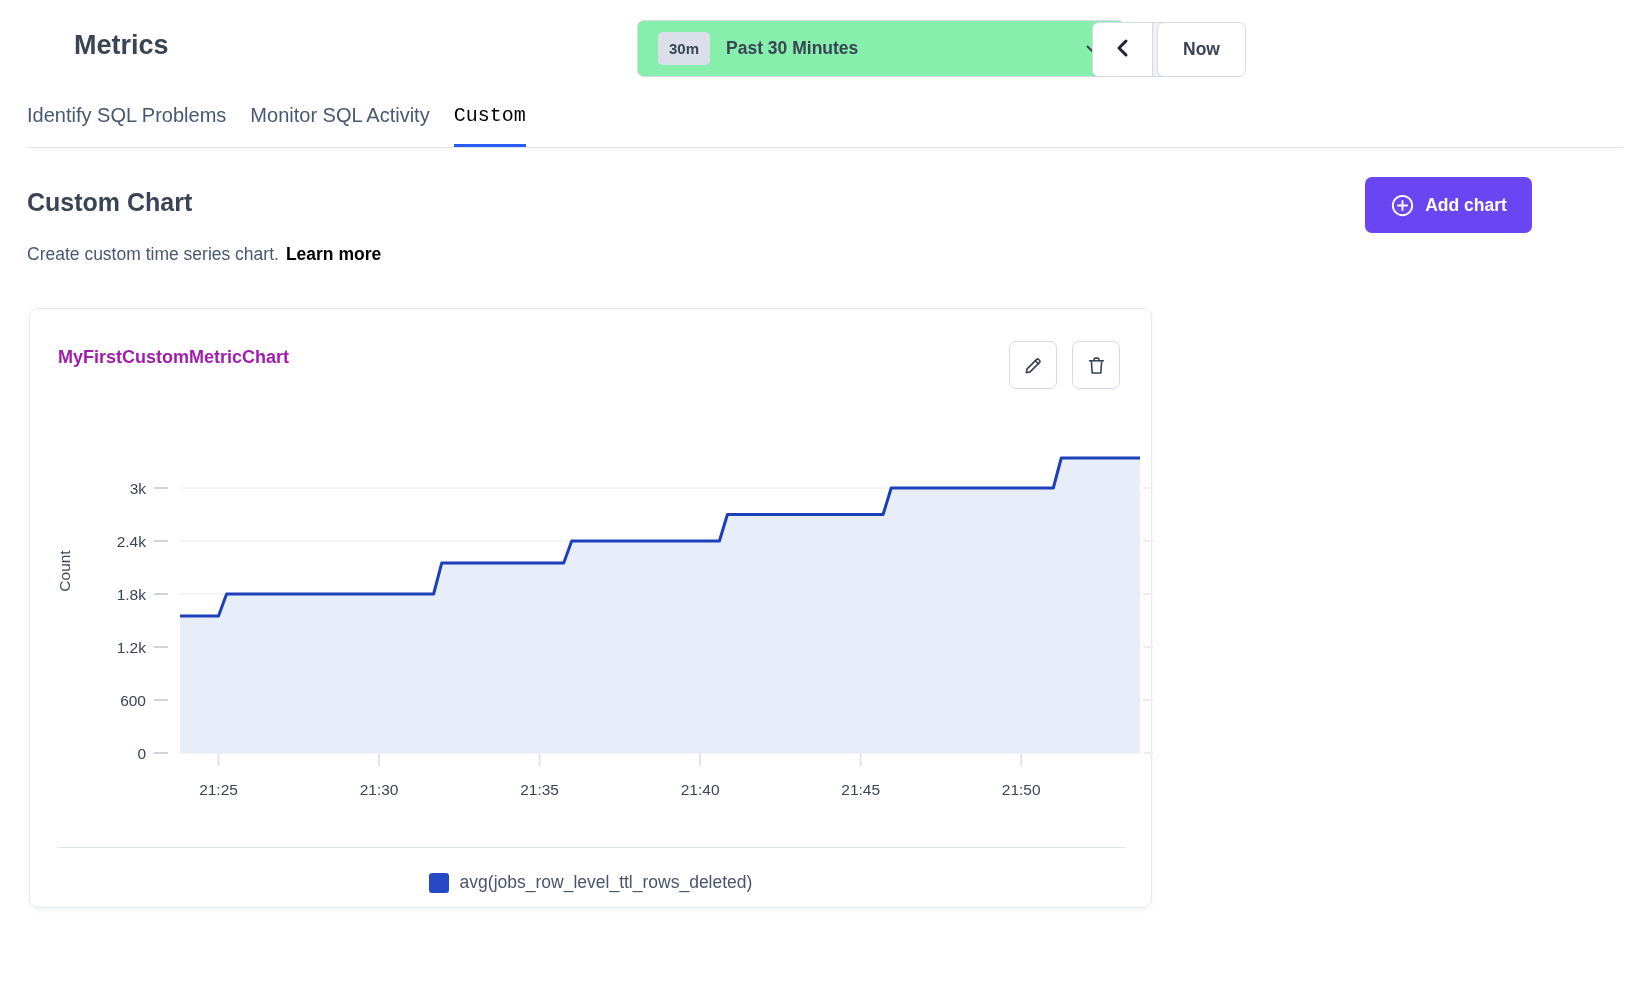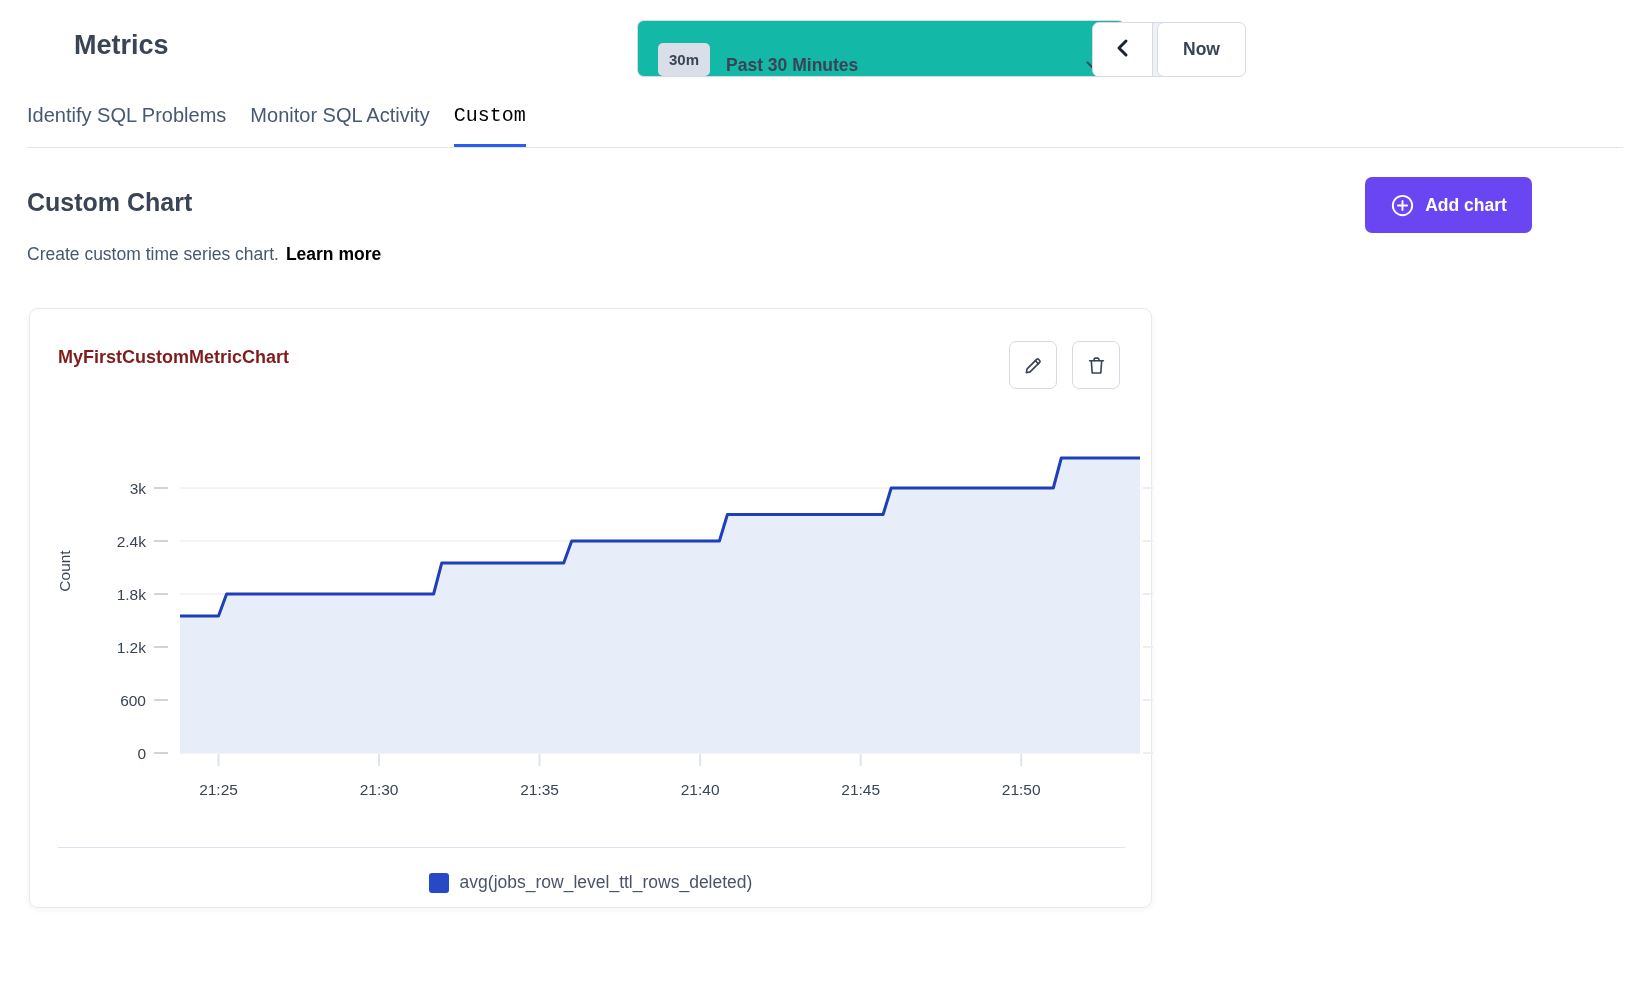--- a/index.html
+++ b/index.html
@@ -4,21 +4,21 @@
 <style>
   * { margin: 0; padding: 0; box-sizing: border-box; }
   html, body { width: 1650px; height: 982px; background: #fff; }
   body { font-family: "Liberation Sans", sans-serif; color: #394455; }
   .page { position: relative; width: 1650px; height: 982px; overflow: hidden; background: #fff; }
 
   .page-title { position: absolute; left: 27px; top: 30px; font-size: 27px; font-weight: 700; color: #394455; margin-left: 47px; }
 
   
   .range-select { position: absolute; left: 637px; top: 20px; width: 488px; height: 57px;
-    background: #14b8a6; border: 1px solid #d5dae4; border-radius: 7px; display: flex; align-items: flex-end;
+    background: #86efac; border: 1px solid #d5dae4; border-radius: 7px; display: flex; align-items: center;
     padding: 0 20px; cursor: pointer; box-shadow: 0 1px 2px rgba(40,50,80,.04); }
   .range-badge { background: #d9dee9; color: #394455; font-size: 15px; font-weight: 700;
     border-radius: 5px; padding: 9px 11px; line-height: 1; }
   .range-label { font-size: 17.5px; font-weight: 700; color: #394455; margin-left: 16px; }
   .range-caret { margin-left: auto; display: flex; }
 
   
   .arrow-group { position: absolute; left: 1092px; top: 22px; width: 122px; height: 55px;
     border: 1px solid #d5dae4; border-radius: 7px; display: flex; overflow: hidden; background: #fff; }
   .arrow-btn { width: 50%; display: flex; align-items: center; justify-content: center; cursor: pointer; background: #fff; border: none; }
@@ -40,21 +40,21 @@
   .section-heading { position: absolute; left: 27px; top: 188px; font-size: 25px; font-weight: 700; color: #394455; }
   .section-desc { position: absolute; left: 27px; top: 244px; font-size: 17.5px; color: #475872; }
   .learn-more { color: #000000; font-weight: 700; text-decoration: none; margin-left: 7px; cursor: pointer; }
   .add-chart-btn { position: absolute; left: 1365px; top: 177px; width: 167px; height: 56px;
     background: #6a46f3; border: none; border-radius: 7px; color: #fff; font-family: "Liberation Sans", sans-serif;
     font-size: 17.5px; font-weight: 700; cursor: pointer; display: flex; align-items: center; justify-content: center; gap: 10px; text-align: right; }
 
   
   .card { position: absolute; left: 29px; top: 308px; width: 1123px; height: 600px; background: #fff;
     border: 1px solid #e6eaf1; border-radius: 9px; box-shadow: 0 2px 6px rgba(20,30,60,.05); }
-  .card-title { position: absolute; left: 28px; top: 38px; font-size: 18px; font-weight: 700; color: #7f1d1d; }
+  .card-title { position: absolute; left: 28px; top: 38px; font-size: 18px; font-weight: 700; color: #a21caf; }
   .icon-btn { position: absolute; top: 32px; width: 48px; height: 48px; background: #fff;
     border: 1px solid #d5dae4; border-radius: 7px; cursor: pointer; display: flex; align-items: center; justify-content: center; }
   .icon-btn.edit { left: 979px; }
   .icon-btn.delete { left: 1042px; }
 
   .chart-svg { position: absolute; left: 0; top: 112px; width: 1123px; height: 382px; }
 
   .card-divider { position: absolute; left: 28px; top: 538px; width: 1067px; height: 1px; background: #dde3ed; }
   .legend { position: absolute; left: 0; top: 563px; width: 100%; display: flex; align-items: center; justify-content: center; gap: 11px; }
   .legend-swatch { width: 20px; height: 20px; border-radius: 3px; }

